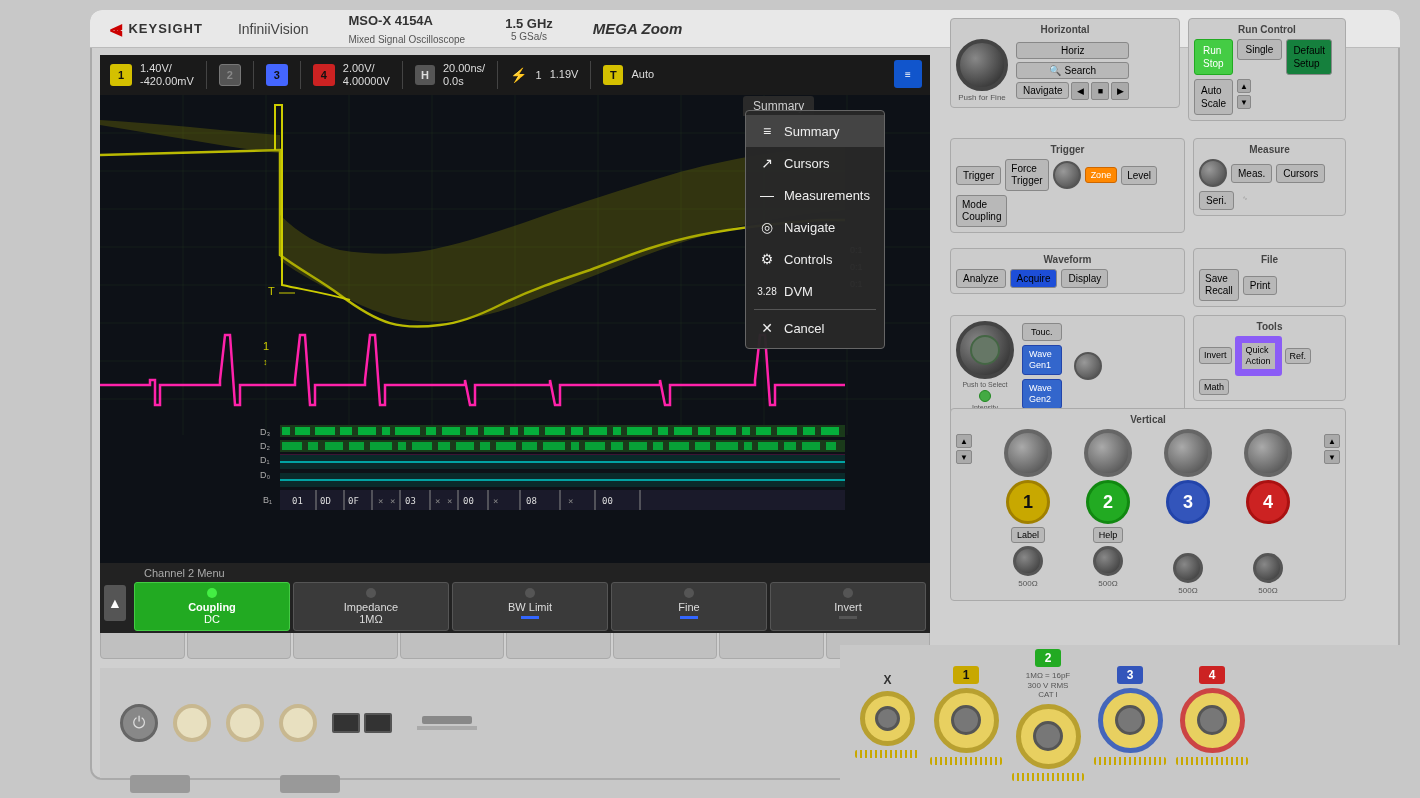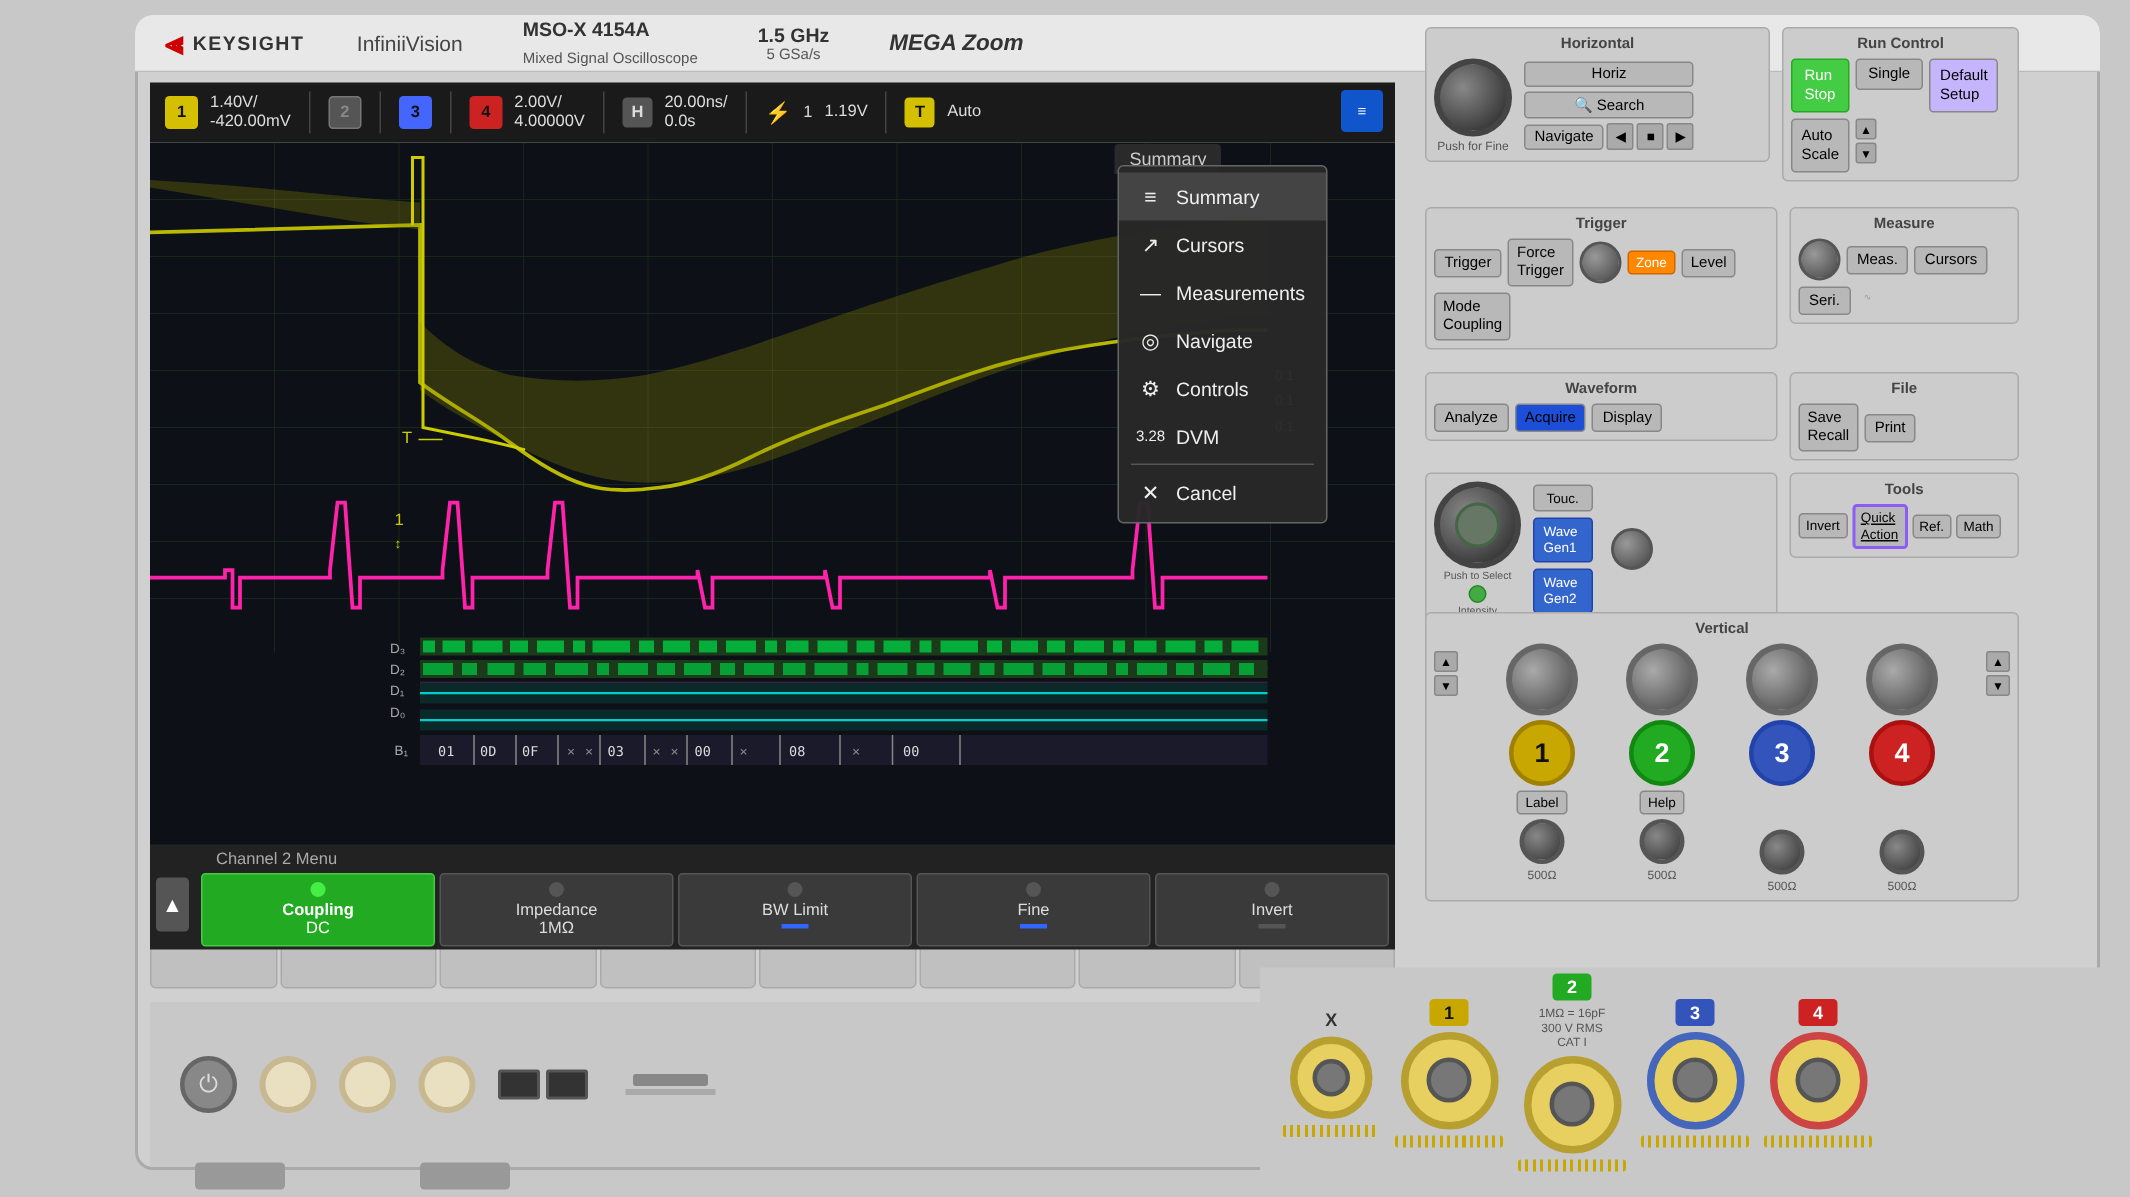--- a/index.html
+++ b/index.html
@@ -509,21 +509,21 @@
     </div>
   </div>
 </div>
 
 <div style="position:absolute;top:18px;left:1188px;width:158px;">
   <div class="section-box">
     <div class="section-header">Run Control</div>
     <div style="display:flex;gap:4px;flex-wrap:wrap;align-items:flex-start;">
       <div style="background:#44cc44;border:1px solid #22aa22;border-radius:3px;color:white;font-size:10px;padding:4px 8px;cursor:pointer;line-height:1.3;">Run<br>Stop</div>
       <div style="background:#b8b8b8;border:1px solid #888;border-radius:3px;font-size:10px;padding:4px 8px;cursor:pointer;">Single</div>
-      <div style="background:#c4b5fd;border:1px solid #888;border-radius:3px;font-size:10px;padding:4px 6px;cursor:pointer;line-height:1.3;">Default<br>Setup</div>
+      <div style="background:#15803d;border:1px solid #888;border-radius:3px;font-size:10px;padding:4px 6px;cursor:pointer;line-height:1.3;">Default<br>Setup</div>
       <div style="background:#b8b8b8;border:1px solid #888;border-radius:3px;font-size:10px;padding:4px 6px;cursor:pointer;line-height:1.3;">Auto<br>Scale</div>
 
       <div style="display:flex;flex-direction:column;gap:2px;">
         <div style="background:#aaa;border:1px solid #888;width:14px;height:14px;display:flex;align-items:center;justify-content:center;font-size:8px;cursor:pointer;border-radius:2px;">▲</div>
         <div style="background:#aaa;border:1px solid #888;width:14px;height:14px;display:flex;align-items:center;justify-content:center;font-size:8px;cursor:pointer;border-radius:2px;">▼</div>
       </div>
     </div>
   </div>
 </div>
 
@@ -579,21 +579,21 @@
       <div style="background:#b8b8b8;border:1px solid #888;border-radius:3px;font-size:10px;padding:3px 6px;cursor:pointer;">Print</div>
     </div>
   </div>
 </div>
 
 <div style="position:absolute;top:315px;left:1193px;width:153px;">
   <div class="section-box">
     <div class="section-header">Tools</div>
     <div style="display:flex;gap:3px;align-items:center;flex-wrap:wrap;">
       <div style="background:#b8b8b8;border:1px solid #888;border-radius:3px;font-size:9px;padding:2px 4px;cursor:pointer;line-height:1.2;">Invert</div>
-      <div style="background:#b8b8b8;border:2px solid #8b5cf6;border-radius:3px;font-size:9px;padding:2px 4px;cursor:pointer;line-height:1.2;text-decoration:underline;">Quick<br>Action</div>
+      <div style="background:#b8b8b8;border:7px solid #8b5cf6;border-radius:3px;font-size:9px;padding:2px 4px;cursor:pointer;line-height:1.2;">Quick<br>Action</div>
       <div style="background:#b8b8b8;border:1px solid #888;border-radius:3px;font-size:9px;padding:2px 4px;cursor:pointer;">Ref.</div>
       <div style="background:#b8b8b8;border:1px solid #888;border-radius:3px;font-size:9px;padding:2px 4px;cursor:pointer;">Math</div>
     </div>
   </div>
 </div>
 
 <div style="position:absolute;top:315px;left:950px;width:235px;">
   <div class="section-box">
     <div style="display:flex;gap:8px;align-items:center;">
 

